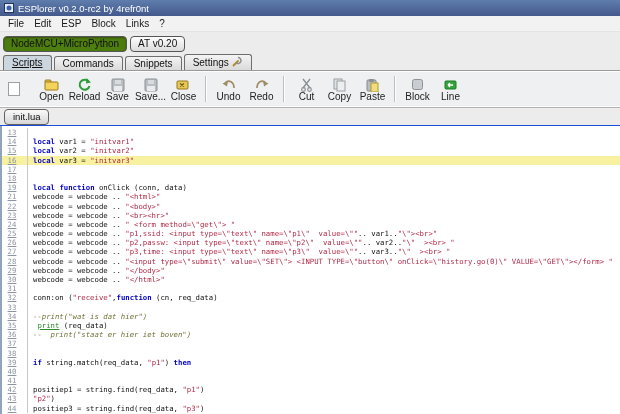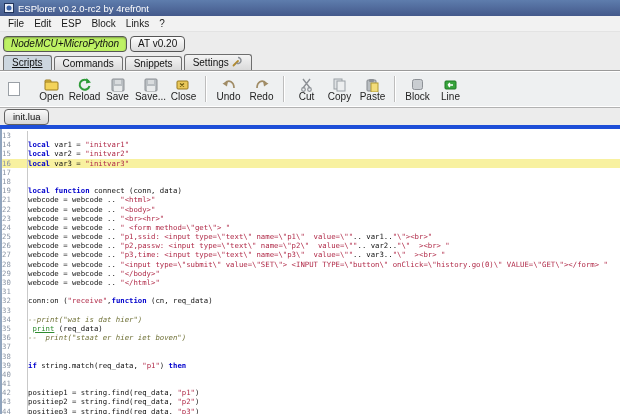--- a/index.html
+++ b/index.html
@@ -14,21 +14,21 @@
   
   .menubar{height:15px;min-height:15px;background:#f2f2f2;display:flex;align-items:center;
            font-size:10px;color:#1a1a1a;padding-left:3px;border-bottom:1px solid #e3e3e3;}
   .menu-item{padding:0 5px;cursor:default;}
 
   
   .maintabs{height:19px;min-height:19px;display:flex;align-items:center;gap:3px;
             padding:2px 0 1px 3px;background:#ececec;}
   .main-tab{font-size:10px;color:#111;padding:1px 7px 2px 7px;border:1px solid #565656;
             border-radius:4px;background:linear-gradient(#fdfdfd,#dcdcdc);cursor:default;}
-  .main-tab.selected{background:#bef264;box-shadow:inset 0 1px 2px rgba(0,0,0,.35);font-style:italic;}
+  .main-tab.selected{background:#4d7c0f;box-shadow:inset 0 1px 2px rgba(0,0,0,.35);}
 
   
   .subtabs{height:16px;min-height:16px;display:flex;align-items:flex-end;gap:2px;
            padding-left:3px;background:#ececec;}
   .subtab{font-size:10px;color:#111;padding:1px 8px;border:1px solid #6e6e6e;border-bottom:none;
           border-radius:3px 3px 0 0;background:linear-gradient(#f4f4f4,#dadada);
           display:flex;align-items:center;gap:3px;cursor:default;}
   .subtab.selected{background:#ccd6df;padding-bottom:2px;text-decoration:underline;}
 
   
@@ -37,32 +37,32 @@
            box-shadow:inset 0 1px 0 #ffffff, inset 0 -1px 0 #ffffff;}
   .tb-btn{width:33px;display:flex;flex-direction:column;align-items:center;gap:1px;
           background:none;border:none;padding:0;cursor:default;}
   .tb-btn .ico{height:15px;display:flex;align-items:center;justify-content:center;}
   .tb-btn .lbl{font-size:10px;line-height:8px;color:#222;font-family:"Liberation Sans",sans-serif;}
   .tb-btn.no-label{width:18px;margin-right:12px;}
   .tb-sep{width:1px;height:26px;background:#bdbdbd;border-right:1px solid #fff;margin:0 5px;}
 
   
   .filetabs{height:17px;min-height:17px;background:#ececec;display:flex;align-items:center;
-            padding-left:4px;border-bottom:4px solid #1d4ed8;}
+            padding-left:4px;border-bottom:1px solid #1d4ed8;}
   .file-tab{font-size:9.5px;color:#111;padding:1px 8px 2px 8px;border:1px solid #616161;
             border-radius:4px;background:linear-gradient(#fafafa,#d7d7d7);cursor:default;}
 
   
   .editor{flex:1;background:#fff;overflow:hidden;border-left:2px solid #90a4bd;
           font-family:"DejaVu Sans Mono","Liberation Mono",monospace;font-size:7.3px;
           padding-top:2px;cursor:text;}
   .line{display:flex;height:9.2px;line-height:9.2px;white-space:pre;}
   .line.hl{background:#f8f1a0;}
-  .num{width:20px;min-width:20px;text-align:left;padding-right:5px;color:#8994a4;
-       border-right:1px solid #c9c9c9;}
+  .num{width:20px;min-width:20px;text-align:center;padding-right:5px;color:#8994a4;
+       border-right:1px solid #c9c9c9;margin-right:5px;text-decoration:underline;}
   .t-kw{color:#0000cc;font-weight:bold;}
   .t-str{color:#b02a48;}
   .t-com{color:#6f7036;font-style:italic;}
   .t-fn{color:#2e8b2e;text-decoration:underline;}
   .t-pl{color:#111;}
 </style>
 </head>
 <body>
 
 <div class="window">
@@ -238,21 +238,21 @@
     <span class="file-tab">init.lua</span>
   </div>
 
   <div class="editor">
       <div class="line"><span class="num">13</span></div>
       <div class="line"><span class="num">14</span><span class="t-kw">local</span><span class="t-pl"> var1 = </span><span class="t-str">"initvar1"</span></div>
       <div class="line"><span class="num">15</span><span class="t-kw">local</span><span class="t-pl"> var2 = </span><span class="t-str">"initvar2"</span></div>
       <div class="line hl"><span class="num">16</span><span class="t-kw">local</span><span class="t-pl"> var3 = </span><span class="t-str">"initvar3"</span></div>
       <div class="line"><span class="num">17</span></div>
       <div class="line"><span class="num">18</span></div>
-      <div class="line"><span class="num">19</span><span class="t-kw">local</span><span class="t-pl"> </span><span class="t-kw">function</span><span class="t-pl"> connect (conn, data)</span></div>
+      <div class="line"><span class="num">19</span><span class="t-kw">local</span><span class="t-pl"> </span><span class="t-kw">function</span><span class="t-pl"> onClick (conn, data)</span></div>
       <div class="line"><span class="num">21</span><span class="t-pl">webcode = webcode .. </span><span class="t-str">"&lt;html&gt;"</span></div>
       <div class="line"><span class="num">22</span><span class="t-pl">webcode = webcode .. </span><span class="t-str">"&lt;body&gt;"</span></div>
       <div class="line"><span class="num">23</span><span class="t-pl">webcode = webcode .. </span><span class="t-str">"&lt;br&gt;&lt;hr&gt;"</span></div>
       <div class="line"><span class="num">24</span><span class="t-pl">webcode = webcode .. </span><span class="t-str">" &lt;form method=\"get\"&gt; "</span></div>
       <div class="line"><span class="num">25</span><span class="t-pl">webcode = webcode .. </span><span class="t-str">"p1,ssid: &lt;input type=\"text\" name=\"p1\"  value=\""</span><span class="t-pl">.. var1..</span><span class="t-str">"\"&gt;&lt;br&gt;"</span></div>
       <div class="line"><span class="num">26</span><span class="t-pl">webcode = webcode .. </span><span class="t-str">"p2,passw: &lt;input type=\"text\" name=\"p2\"  value=\""</span><span class="t-pl">.. var2..</span><span class="t-str">"\"  &gt;&lt;br&gt; "</span></div>
       <div class="line"><span class="num">27</span><span class="t-pl">webcode = webcode .. </span><span class="t-str">"p3,time: &lt;input type=\"text\" name=\"p3\"  value=\""</span><span class="t-pl">.. var3..</span><span class="t-str">"\"  &gt;&lt;br&gt; "</span></div>
       <div class="line"><span class="num">28</span><span class="t-pl">webcode = webcode .. </span><span class="t-str">"&lt;input type=\"submit\" value=\"SET\"&gt; &lt;INPUT TYPE=\"button\" onClick=\"history.go(0)\" VALUE=\"GET\"&gt;&lt;/form&gt; "</span></div>
       <div class="line"><span class="num">29</span><span class="t-pl">webcode = webcode .. </span><span class="t-str">"&lt;/body&gt;"</span></div>
       <div class="line"><span class="num">30</span><span class="t-pl">webcode = webcode .. </span><span class="t-str">"&lt;/html&gt;"</span></div>
@@ -261,17 +261,17 @@
       <div class="line"><span class="num">33</span></div>
       <div class="line"><span class="num">34</span><span class="t-com">--print("wat is dat hier")</span></div>
       <div class="line"><span class="num">35</span><span class="t-pl"> </span><span class="t-fn">print</span><span class="t-pl"> (req_data)</span></div>
       <div class="line"><span class="num">36</span><span class="t-com">--  print("staat er hier iet boven")</span></div>
       <div class="line"><span class="num">37</span></div>
       <div class="line"><span class="num">38</span></div>
       <div class="line"><span class="num">39</span><span class="t-kw">if</span><span class="t-pl"> string.match(req_data, </span><span class="t-str">"p1"</span><span class="t-pl">) </span><span class="t-kw">then</span></div>
       <div class="line"><span class="num">40</span></div>
       <div class="line"><span class="num">41</span></div>
       <div class="line"><span class="num">42</span><span class="t-pl">positiep1 = string.find(req_data, </span><span class="t-str">"p1"</span><span class="t-pl">)</span></div>
-      <div class="line"><span class="num">43</span><span class="t-pl">positiep2 = string.find(req_data, </span><span class="t-str">"p2"</span><span class="t-pl">)</span></div>
+      <div class="line"><span class="num">43</span><span class="t-str">"p2"</span><span class="t-pl">)</span></div>
       <div class="line"><span class="num">44</span><span class="t-pl">positiep3 = string.find(req_data, </span><span class="t-str">"p3"</span><span class="t-pl">)</span></div>
     </div>
 
 </div>
 
 </body></html>

